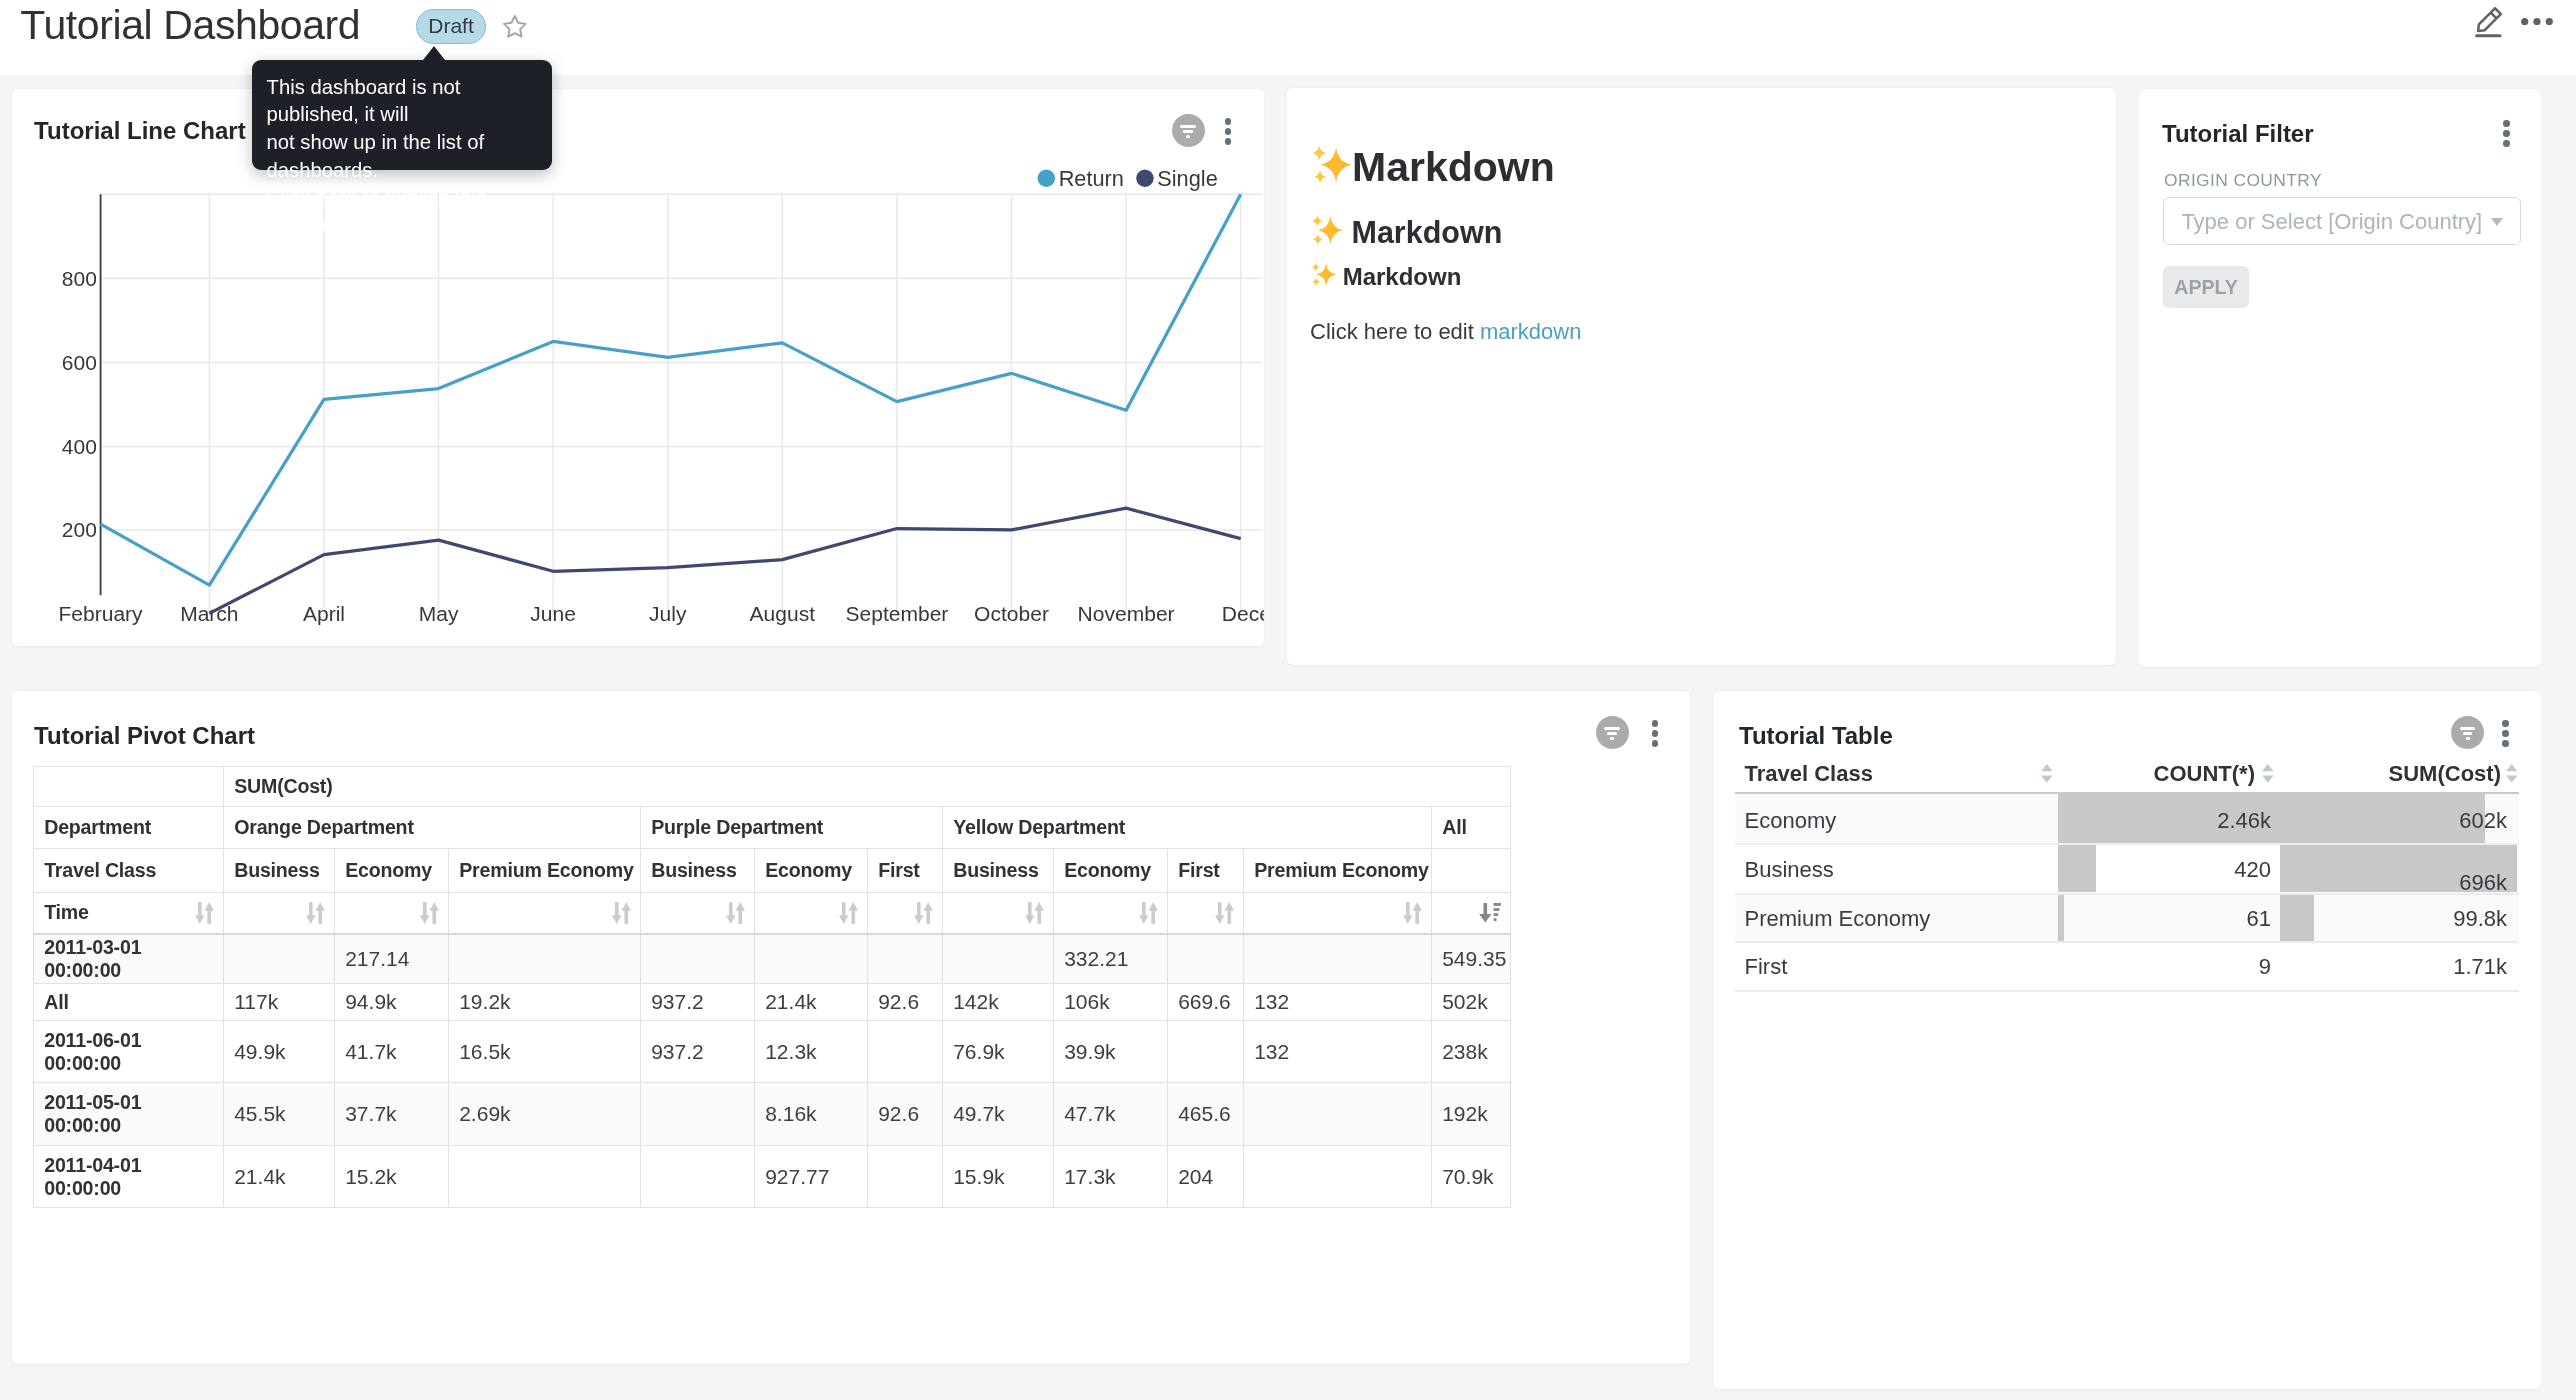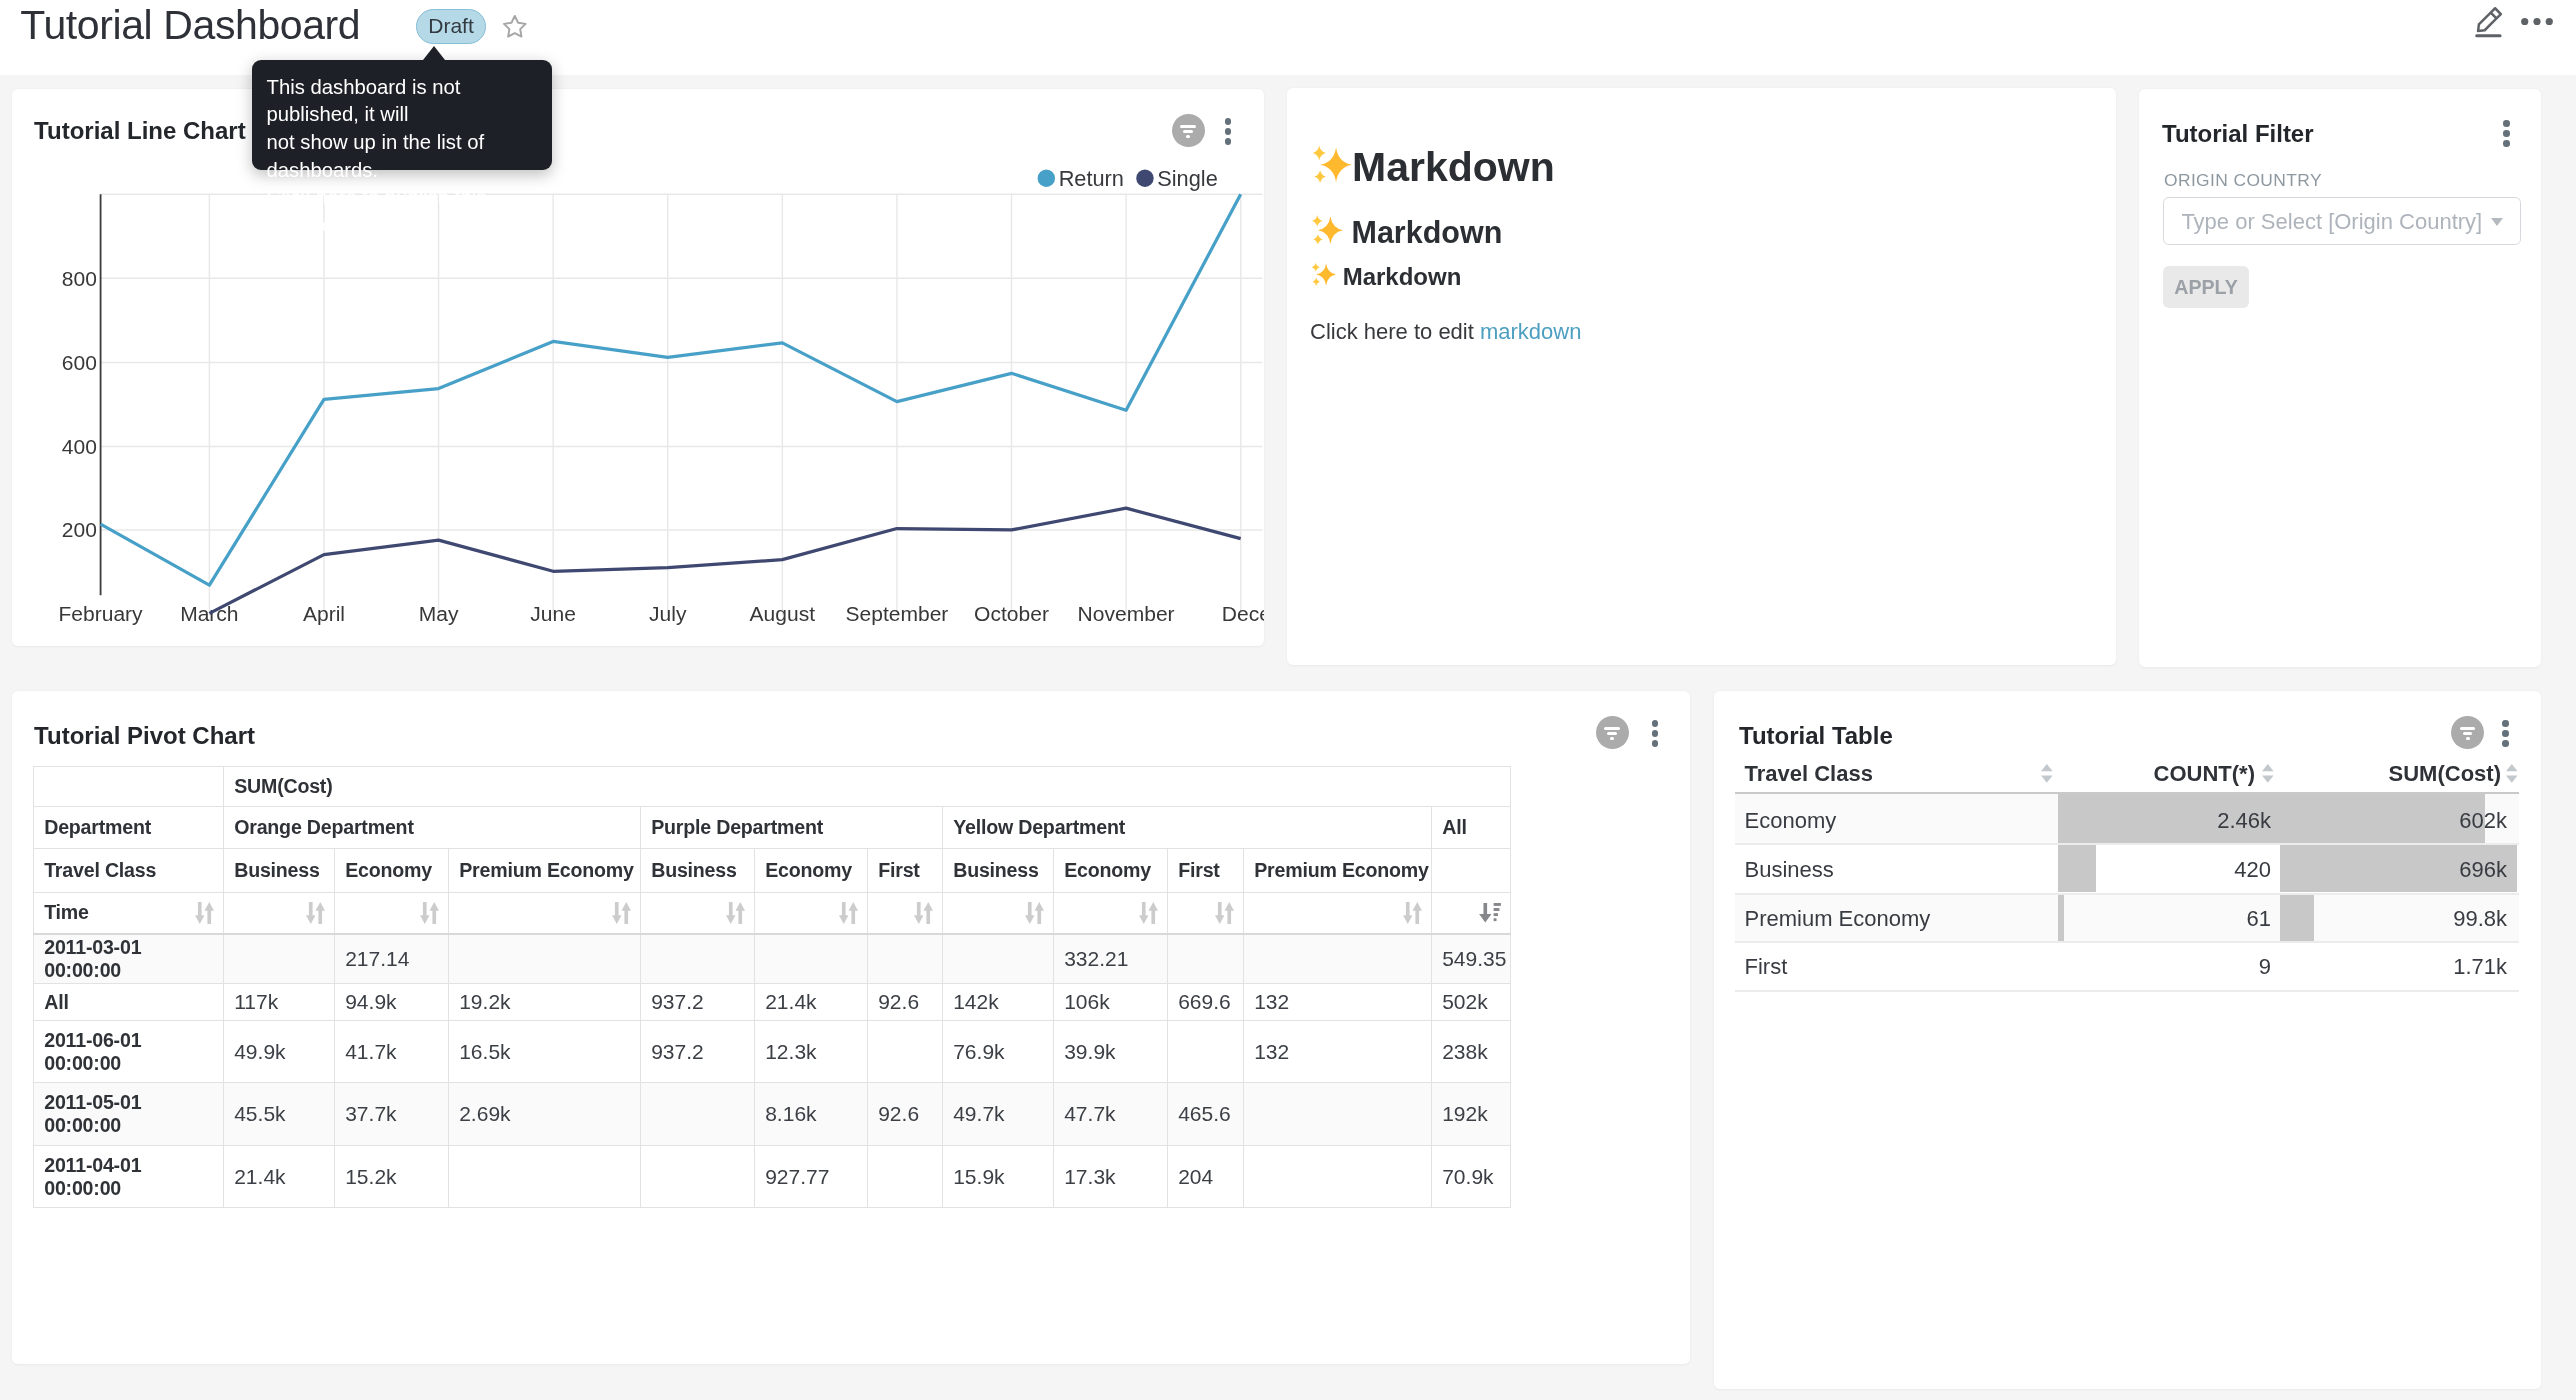--- a/index.html
+++ b/index.html
@@ -448,21 +448,21 @@
     <div class="abs" style="left:21px;top:299px;width:784px;height:1.5px;background:#ececec;"></div>
     <div class="tval" style="left:30.5px;top:117px;">Economy</div>
     <div class="tval" style="left:30.5px;top:166px;">Business</div>
     <div class="tval" style="left:30.5px;top:215px;">Premium Economy</div>
     <div class="tval" style="left:30.5px;top:263px;">First</div>
     <div class="tval" style="right:270px;top:117px;">2.46k</div>
     <div class="tval" style="right:270px;top:166px;">420</div>
     <div class="tval" style="right:270px;top:215px;">61</div>
     <div class="tval" style="right:270px;top:263px;">9</div>
     <div class="tval" style="right:34px;top:117px;">602k</div>
-    <div class="tval" style="right:34px;top:166px;">696k</div>
+    <div class="tval" style="right:34px;top:179px;">696k</div>
     <div class="tval" style="right:34px;top:215px;">99.8k</div>
     <div class="tval" style="right:34px;top:263px;">1.71k</div>
   </div>
 
   <svg id="sparkdefs" width="0" height="0">
       <defs>
     <g id="spark">
       <path fill="#ffb92e" d="M62 10 Q57 46 24 52 Q57 58 62 94 Q67 58 100 52 Q67 46 62 10 Z"></path>
       <path fill="#ffc93f" d="M22 6 Q20 20 6 24 Q20 28 22 42 Q24 28 38 24 Q24 20 22 6 Z"></path>
       <path fill="#ffc93f" d="M24 64 Q22 76 10 80 Q22 84 24 96 Q26 84 38 80 Q26 76 24 64 Z"></path>

